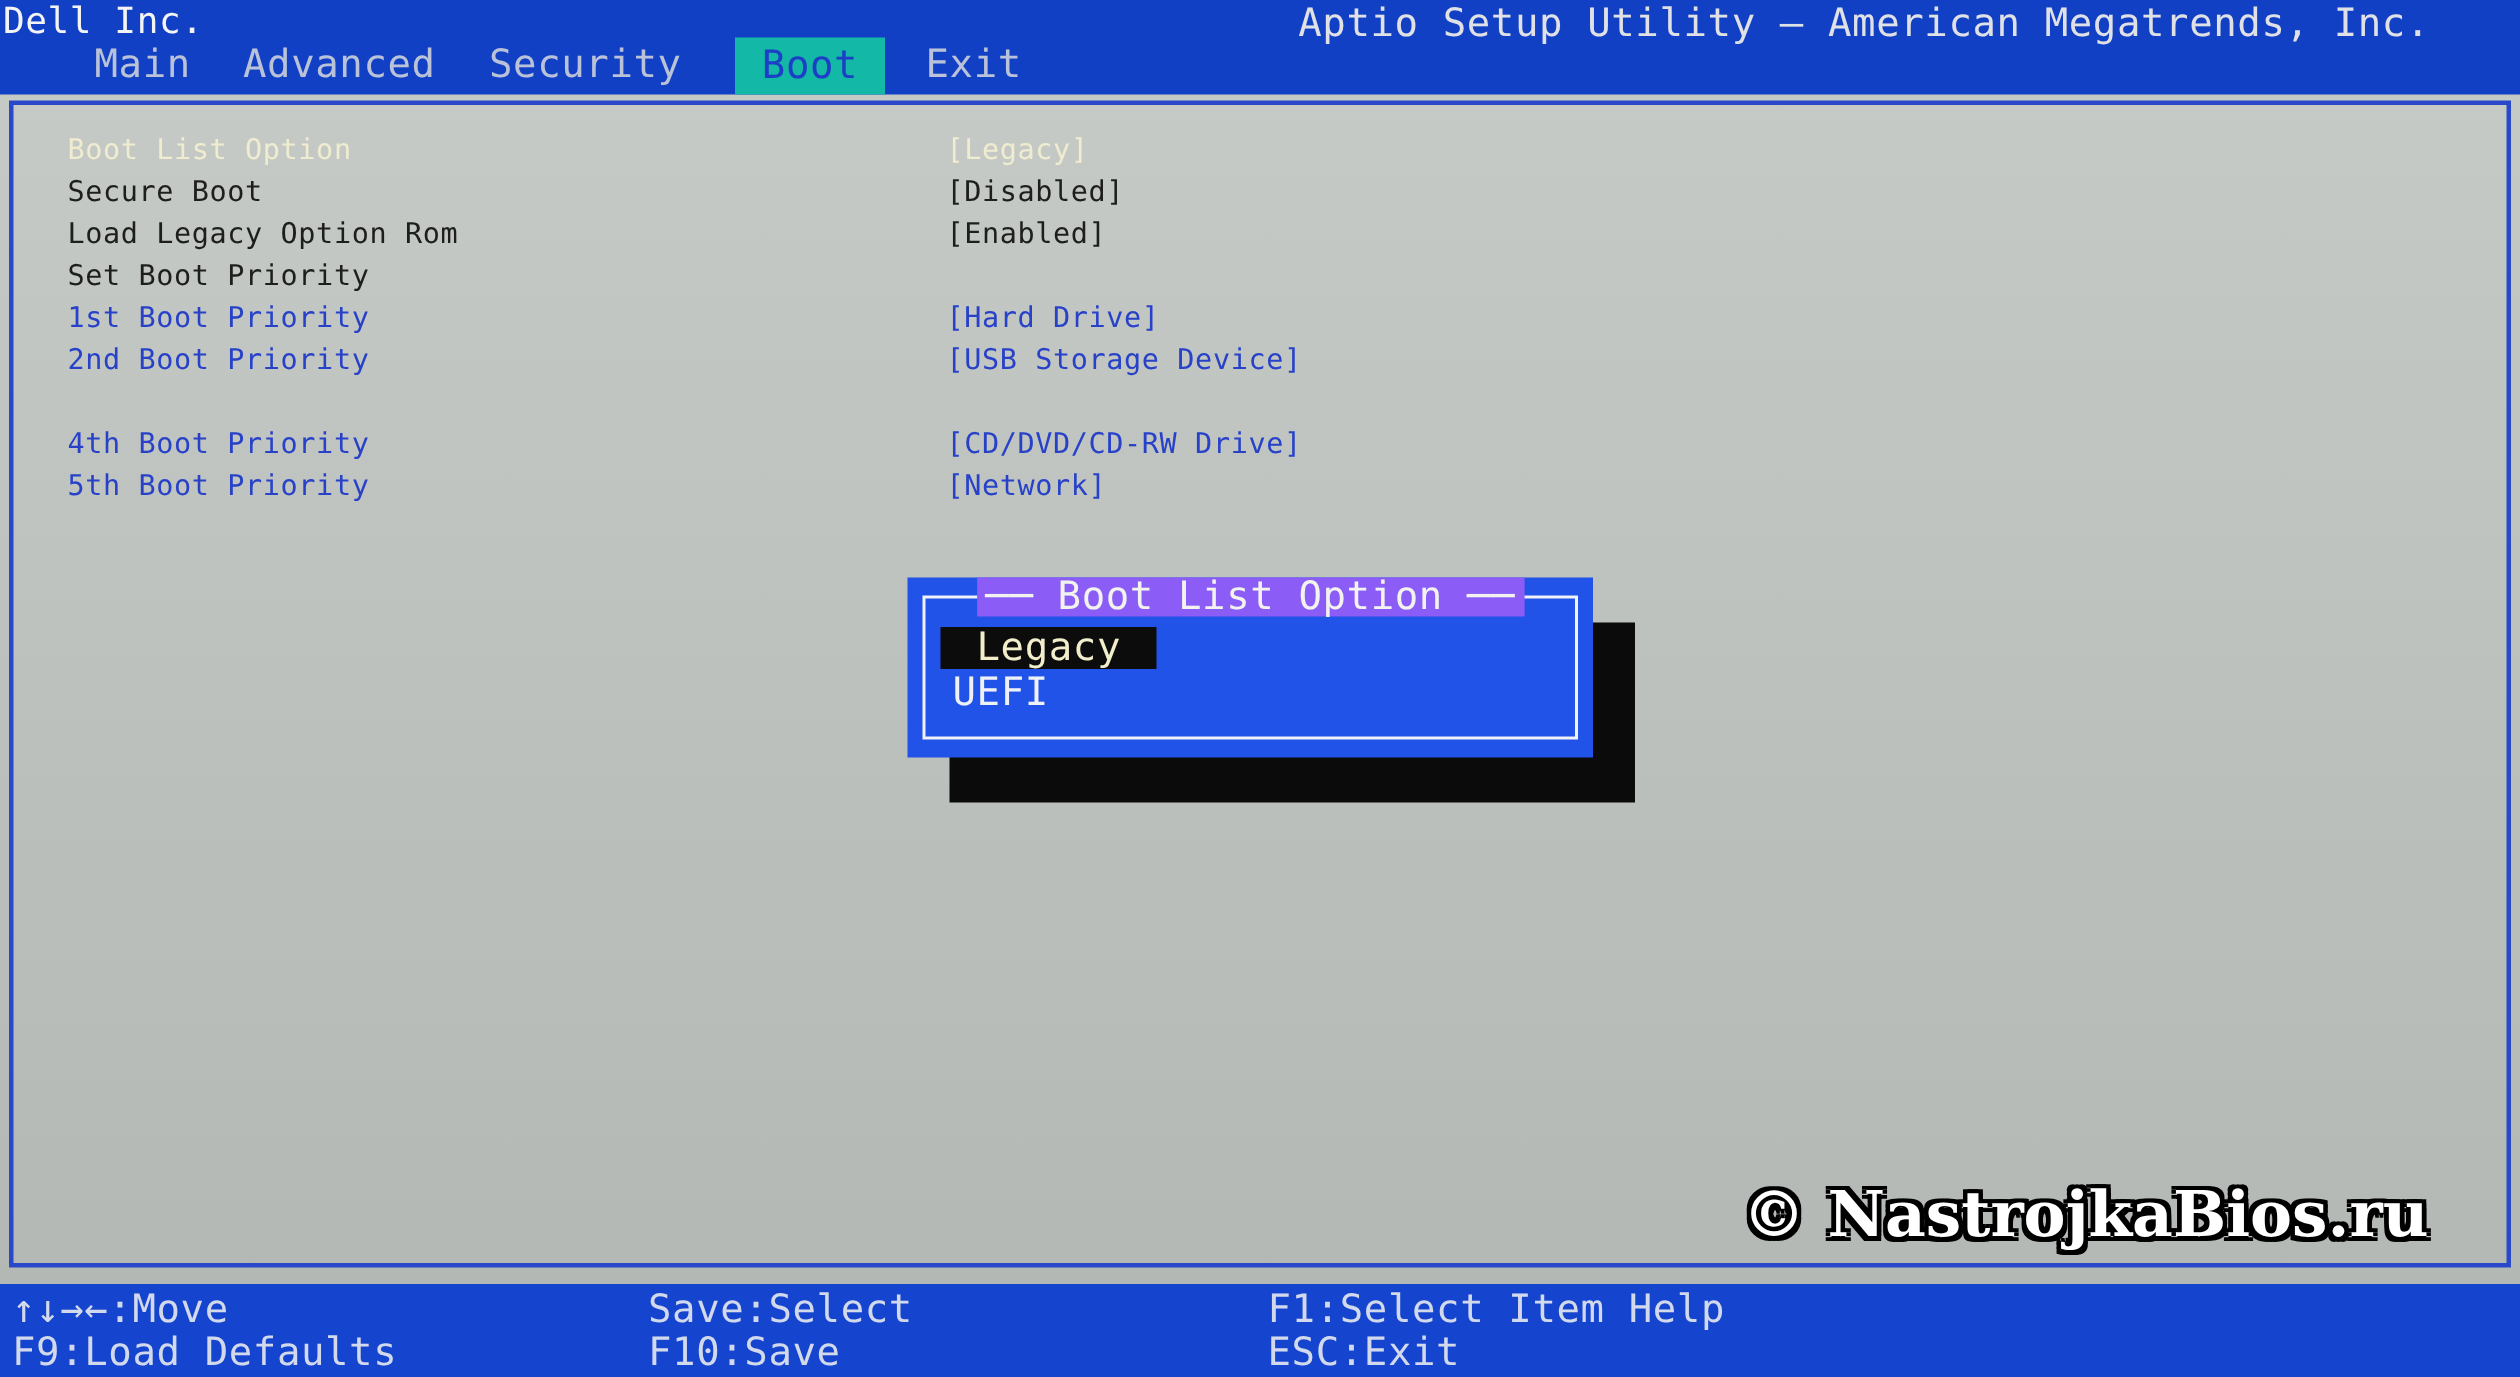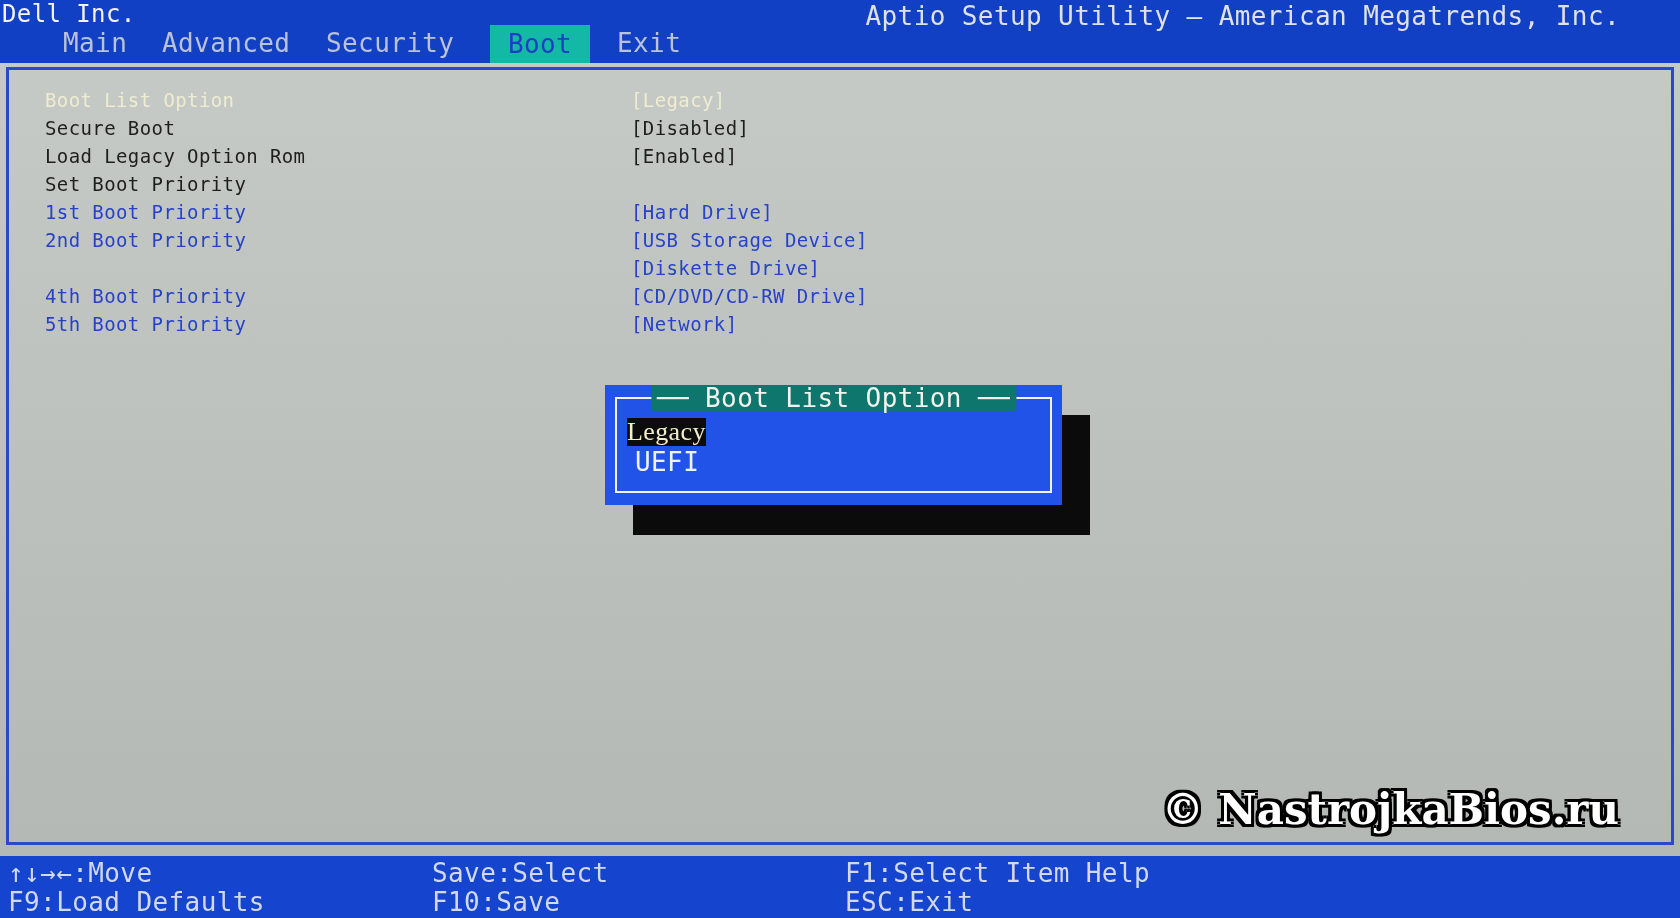--- a/index.html
+++ b/index.html
@@ -22,23 +22,23 @@
   .row .lbl{position:absolute;left:36px;}
   .row .val{position:absolute;left:622px;}
   .c-sel{color:#efecd0;}
   .c-norm{color:#1e1e1e;}
   .c-link{color:#2742c8;}
   
   .popup-shadow{position:absolute;left:633px;top:415px;width:457px;height:120px;background:#0b0b0b;}
   .popup{position:absolute;left:605px;top:385px;width:457px;height:120px;background:#2153e8;}
   .popup-inner{position:absolute;left:10px;top:12px;right:10px;bottom:12px;border:2px solid #f0f2f6;}
   .popup-title{position:absolute;top:-14px;left:50%;transform:translateX(-50%);
-    background:#0f766e;padding:0 6px;font-size:26px;line-height:26px;color:#f2f3ee;white-space:nowrap;letter-spacing:.4px;}
+    background:#8b5cf6;padding:0 6px;font-size:26px;line-height:26px;color:#f2f3ee;white-space:nowrap;letter-spacing:.4px;}
   .opt{position:absolute;left:30px;font-size:26px;line-height:28px;letter-spacing:.4px;color:#eef1f6;white-space:nowrap;}
-  .opt.selected{left:22px;padding:0 0;background:#0c0c0c;color:#f2edca;font-family:Liberation Serif, serif;}
+  .opt.selected{left:22px;padding:0 24px;background:#0c0c0c;color:#f2edca;}
   
   .watermark{position:absolute;right:52px;top:718px;
     font-family:"DejaVu Serif","Liberation Serif",serif;font-weight:bold;font-size:42px;line-height:44px;color:#ffffff;
     text-shadow:-3px -3px 0 #000,3px -3px 0 #000,-3px 3px 0 #000,3px 3px 0 #000,
                 -3px 0 0 #000,3px 0 0 #000,0 -3px 0 #000,0 3px 0 #000;
     white-space:nowrap;}
   
   .footer{position:absolute;left:0;top:856px;width:100%;height:62px;background:#1545cf;}
   .fcol{position:absolute;top:3px;font-size:26px;line-height:29px;letter-spacing:.4px;color:#d2d9ec;white-space:nowrap;}
 </style>
@@ -76,21 +76,20 @@
     </div>
     <div class="row c-link" style="top:128px">
       <span class="lbl">1st Boot Priority</span>
       <span class="val">[Hard Drive]</span>
     </div>
     <div class="row c-link" style="top:156px">
       <span class="lbl">2nd Boot Priority</span>
       <span class="val">[USB Storage Device]</span>
     </div>
     <div class="row c-link" style="top:184px">
-      <span class="val">[Diskette Drive]</span>
     </div>
     <div class="row c-link" style="top:212px">
       <span class="lbl">4th Boot Priority</span>
       <span class="val">[CD/DVD/CD-RW Drive]</span>
     </div>
     <div class="row c-link" style="top:240px">
       <span class="lbl">5th Boot Priority</span>
       <span class="val">[Network]</span>
     </div>
 

